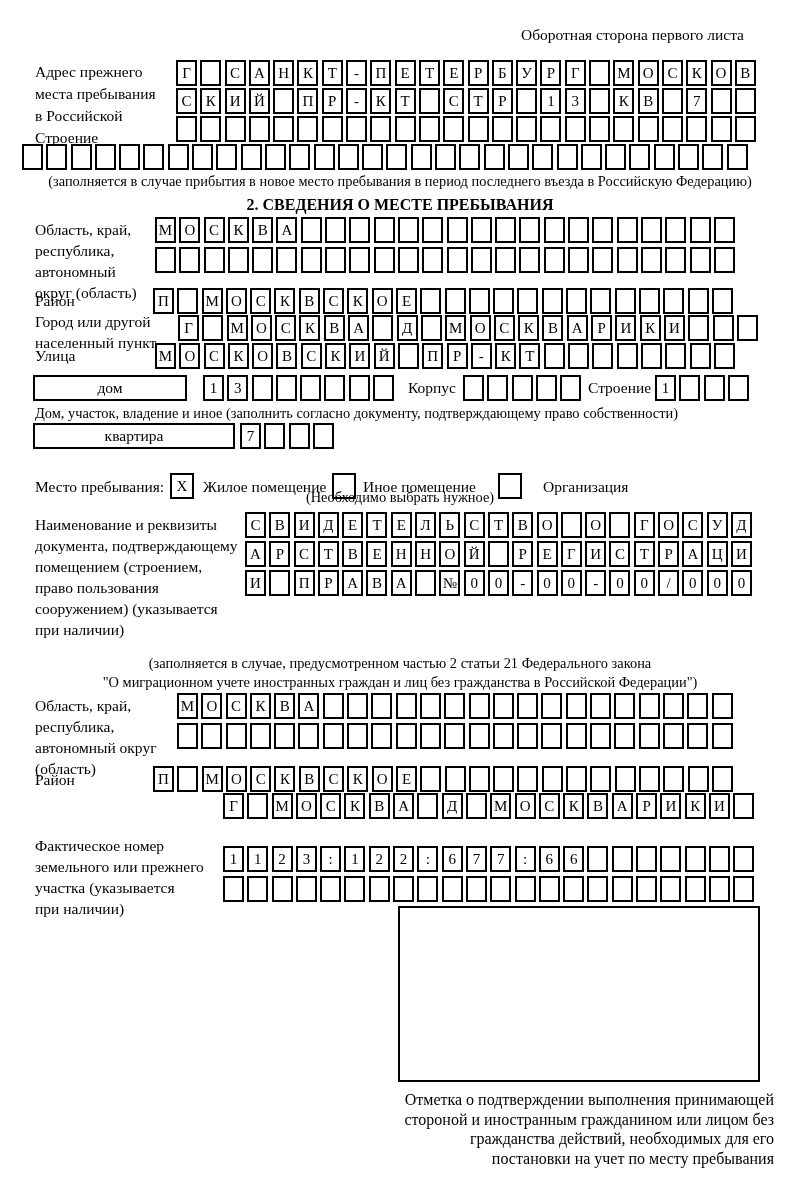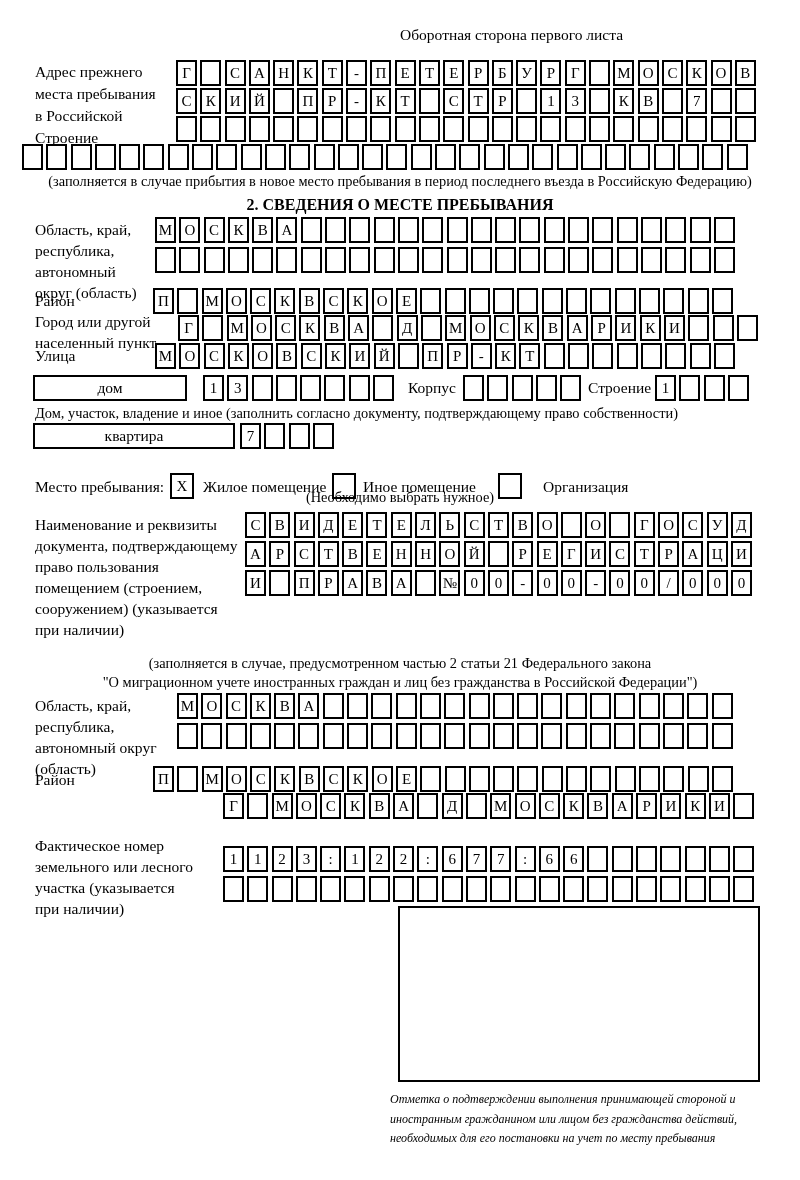--- a/index.html
+++ b/index.html
@@ -14,28 +14,28 @@
   .title{font-size:16px;font-weight:bold;}
   .cellrow{position:absolute;display:flex;}
   .cell{flex:0 0 auto;width:21px;height:26px;border:2px solid #000;margin-right:3.3px;
         box-sizing:border-box;display:flex;align-items:center;justify-content:center;
         font-size:15px;background:#fff;}
   .labelbox{position:absolute;height:26px;border:2px solid #000;box-sizing:border-box;
         display:flex;align-items:center;justify-content:center;font-size:15.5px;background:#fff;}
   .checkbox{position:absolute;width:24px;height:26px;border:2px solid #000;box-sizing:border-box;
         display:flex;align-items:center;justify-content:center;font-size:15px;background:#fff;}
   .bigbox{position:absolute;border:2px solid #000;box-sizing:border-box;background:#fff;}
-  .caption{font-size:12px;line-height:19.5px;text-align:left;font-style:italic;}
+  .caption{font-size:16px;line-height:19.5px;text-align:right;}
 </style>
 </head>
 <body>
 
 <div class="page">
 
-  <div class="abs label" style="top:24px;left:400px;width:344px;">Оборотная сторона первого листа</div>
+  <div class="abs label" style="top:24px;left:400px;width:344px;text-align:right">Оборотная сторона первого листа</div>
 
   <div class="abs label lines lh22" style="top:61px;left:35px;width:145px">
     <span>Адрес прежнего</span>
     <span>места пребывания</span>
     <span>в Российской</span>
     <span>Строение</span>
   </div>
   <div class="cellrow" style="top:60px;left:176px">
       <div class="cell">Г</div>
       <div class="cell"></div>
@@ -337,22 +337,22 @@
   <div class="abs label" style="top:476px;left:203px">Жилое помещение</div>
   <div class="checkbox" style="top:473px;left:332px"></div>
   <div class="abs label" style="top:476px;left:363px">Иное помещение</div>
   <div class="checkbox" style="top:473px;left:498px"></div>
   <div class="abs label" style="top:476px;left:543px">Организация</div>
   <div class="abs note center" style="top:488px">(Необходимо выбрать нужное)</div>
 
   <div class="abs label lines" style="top:514px;left:35px;width:205px">
     <span>Наименование и реквизиты</span>
     <span>документа, подтверждающему</span>
+    <span>помещением (строением,</span>
     <span>право пользования</span>
-    <span>помещением (строением,</span>
     <span>сооружением) (указывается</span>
     <span>при наличии)</span>
   </div>
   <div class="cellrow" style="top:512px;left:245px">
       <div class="cell">С</div>
       <div class="cell">В</div>
       <div class="cell">И</div>
       <div class="cell">Д</div>
       <div class="cell">Е</div>
       <div class="cell">Т</div>
@@ -527,21 +527,21 @@
       <div class="cell">А</div>
       <div class="cell">Р</div>
       <div class="cell">И</div>
       <div class="cell">К</div>
       <div class="cell">И</div>
       <div class="cell"></div>
     </div>
 
   <div class="abs label lines" style="top:835px;left:35px;width:185px">
     <span>Фактическое номер</span>
-    <span>земельного или лесного</span>
+    <span>земельного или прежнего</span>
     <span>участка (указывается</span>
     <span>при наличии)</span>
   </div>
   <div class="cellrow" style="top:846px;left:223px">
       <div class="cell">1</div>
       <div class="cell">1</div>
       <div class="cell">2</div>
       <div class="cell">3</div>
       <div class="cell">:</div>
       <div class="cell">1</div>

